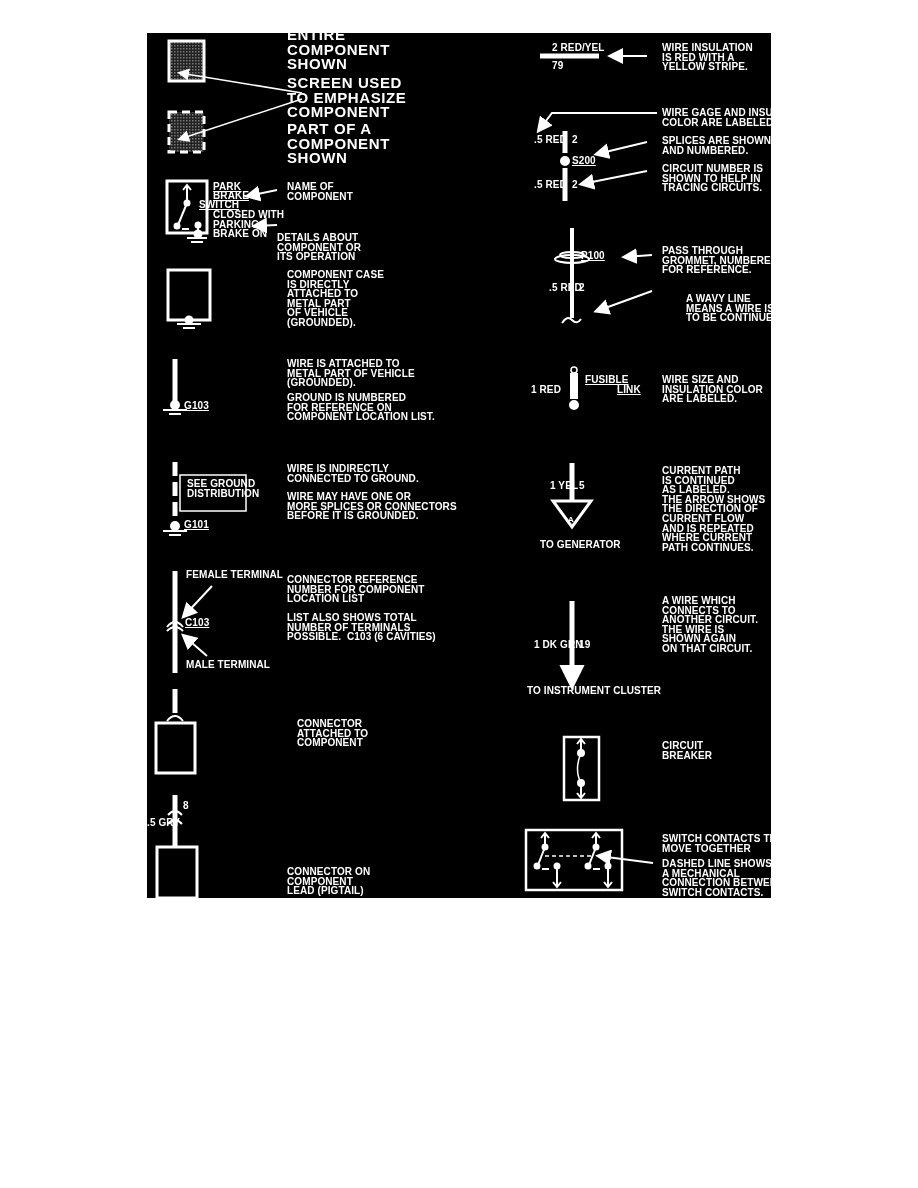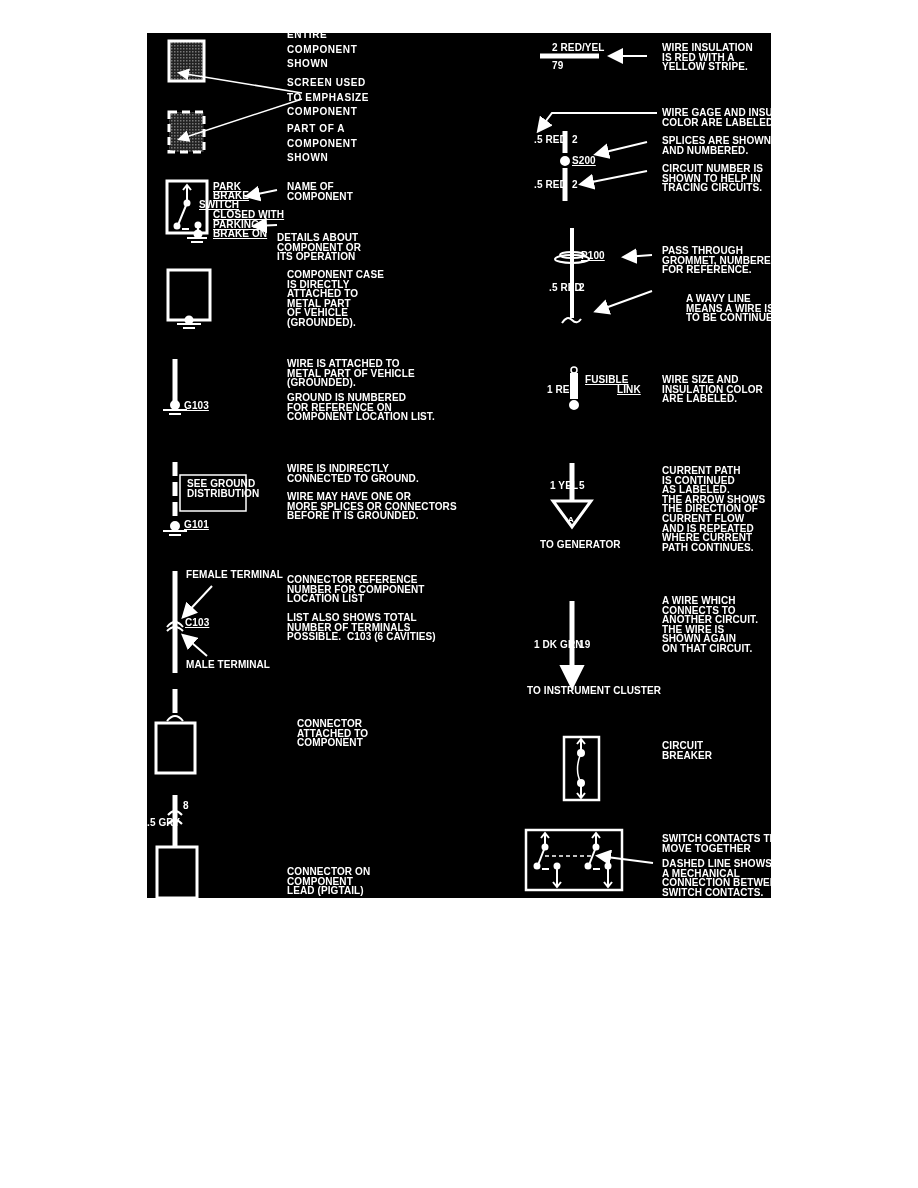--- a/index.html
+++ b/index.html
@@ -1,19 +1,19 @@
 <!DOCTYPE html>
 <html><head>
 <meta charset="utf-8">
 <style>
   html, body { margin:0; padding:0; background:#ffffff; }
   body { width:918px; height:1188px; position:relative; overflow:hidden; }
   #panel { position:absolute; left:147px; top:33px; width:624px; height:865px; background:#000; overflow:hidden; }
   .t { position:absolute; color:#fff; font-family:"Liberation Sans", sans-serif; font-weight:bold; font-size:10px; line-height:9.6px; white-space:pre; letter-spacing:0.1px; }
-  .big { font-size:10px; line-height:14.5px; letter-spacing:0.6px; }
+  .big { font-size:15px; line-height:14.5px; letter-spacing:0.6px; }
   .u { text-decoration:underline; }
   svg.d { position:absolute; left:0; top:0; width:624px; height:865px; }
 </style>
 </head>
 <body>
 
 <div id="panel">
   <svg class="d" viewBox="0 0 624 865">
     <defs>
       <pattern id="screen" width="3" height="3" patternUnits="userSpaceOnUse">
@@ -179,21 +179,21 @@
   <div class="t big" style="left:140px;top:43px;">SCREEN USED
 TO EMPHASIZE
 COMPONENT</div>
   <div class="t big" style="left:140px;top:89px;">PART OF A
 COMPONENT
 SHOWN</div>
 
   <div class="t u" style="left:66px;top:149px;">PARK</div>
   <div class="t u" style="left:66px;top:158px;">BRAKE</div>
   <div class="t u" style="left:52px;top:167px;">SWITCH</div>
-  <div class="t" style="left:66px;top:177px;text-decoration:underline;">CLOSED WITH
+  <div class="t" style="left:66px;top:177px;">CLOSED WITH
 PARKING
 BRAKE ON</div>
   <div class="t" style="left:140px;top:149px;">NAME OF
 COMPONENT</div>
   <div class="t" style="left:130px;top:177px;margin-top:23px;">DETAILS ABOUT
 COMPONENT OR
 ITS OPERATION</div>
 
   <div class="t" style="left:140px;top:237px;">COMPONENT CASE
 IS DIRECTLY
@@ -261,21 +261,21 @@
   <div class="t u" style="left:434px;top:218px;">P100</div>
   <div class="t" style="left:402px;top:250px;">.5 RED</div>
   <div class="t" style="left:432px;top:250px;">2</div>
   <div class="t" style="left:515px;top:213px;">PASS THROUGH
 GROMMET, NUMBERED
 FOR REFERENCE.</div>
   <div class="t" style="left:515px;top:261px;margin-left:24px;">A WAVY LINE
 MEANS A WIRE IS
 TO BE CONTINUED.</div>
 
-  <div class="t" style="left:400px;top:352px;">1 RED</div>
+  <div class="t" style="left:384px;top:352px;">1 RED</div>
   <div class="t u" style="left:438px;top:342px;">FUSIBLE</div>
   <div class="t u" style="left:438px;top:352px;margin-left:32px;">LINK</div>
   <div class="t" style="left:515px;top:342px;">WIRE SIZE AND
 INSULATION COLOR
 ARE LABELED.</div>
 
   <div class="t" style="left:403px;top:448px;">1 YEL</div>
   <div class="t" style="left:432px;top:448px;">5</div>
   <div class="t" style="left:393px;top:507px;">TO GENERATOR</div>
   <div class="t" style="left:515px;top:433px;">CURRENT PATH

